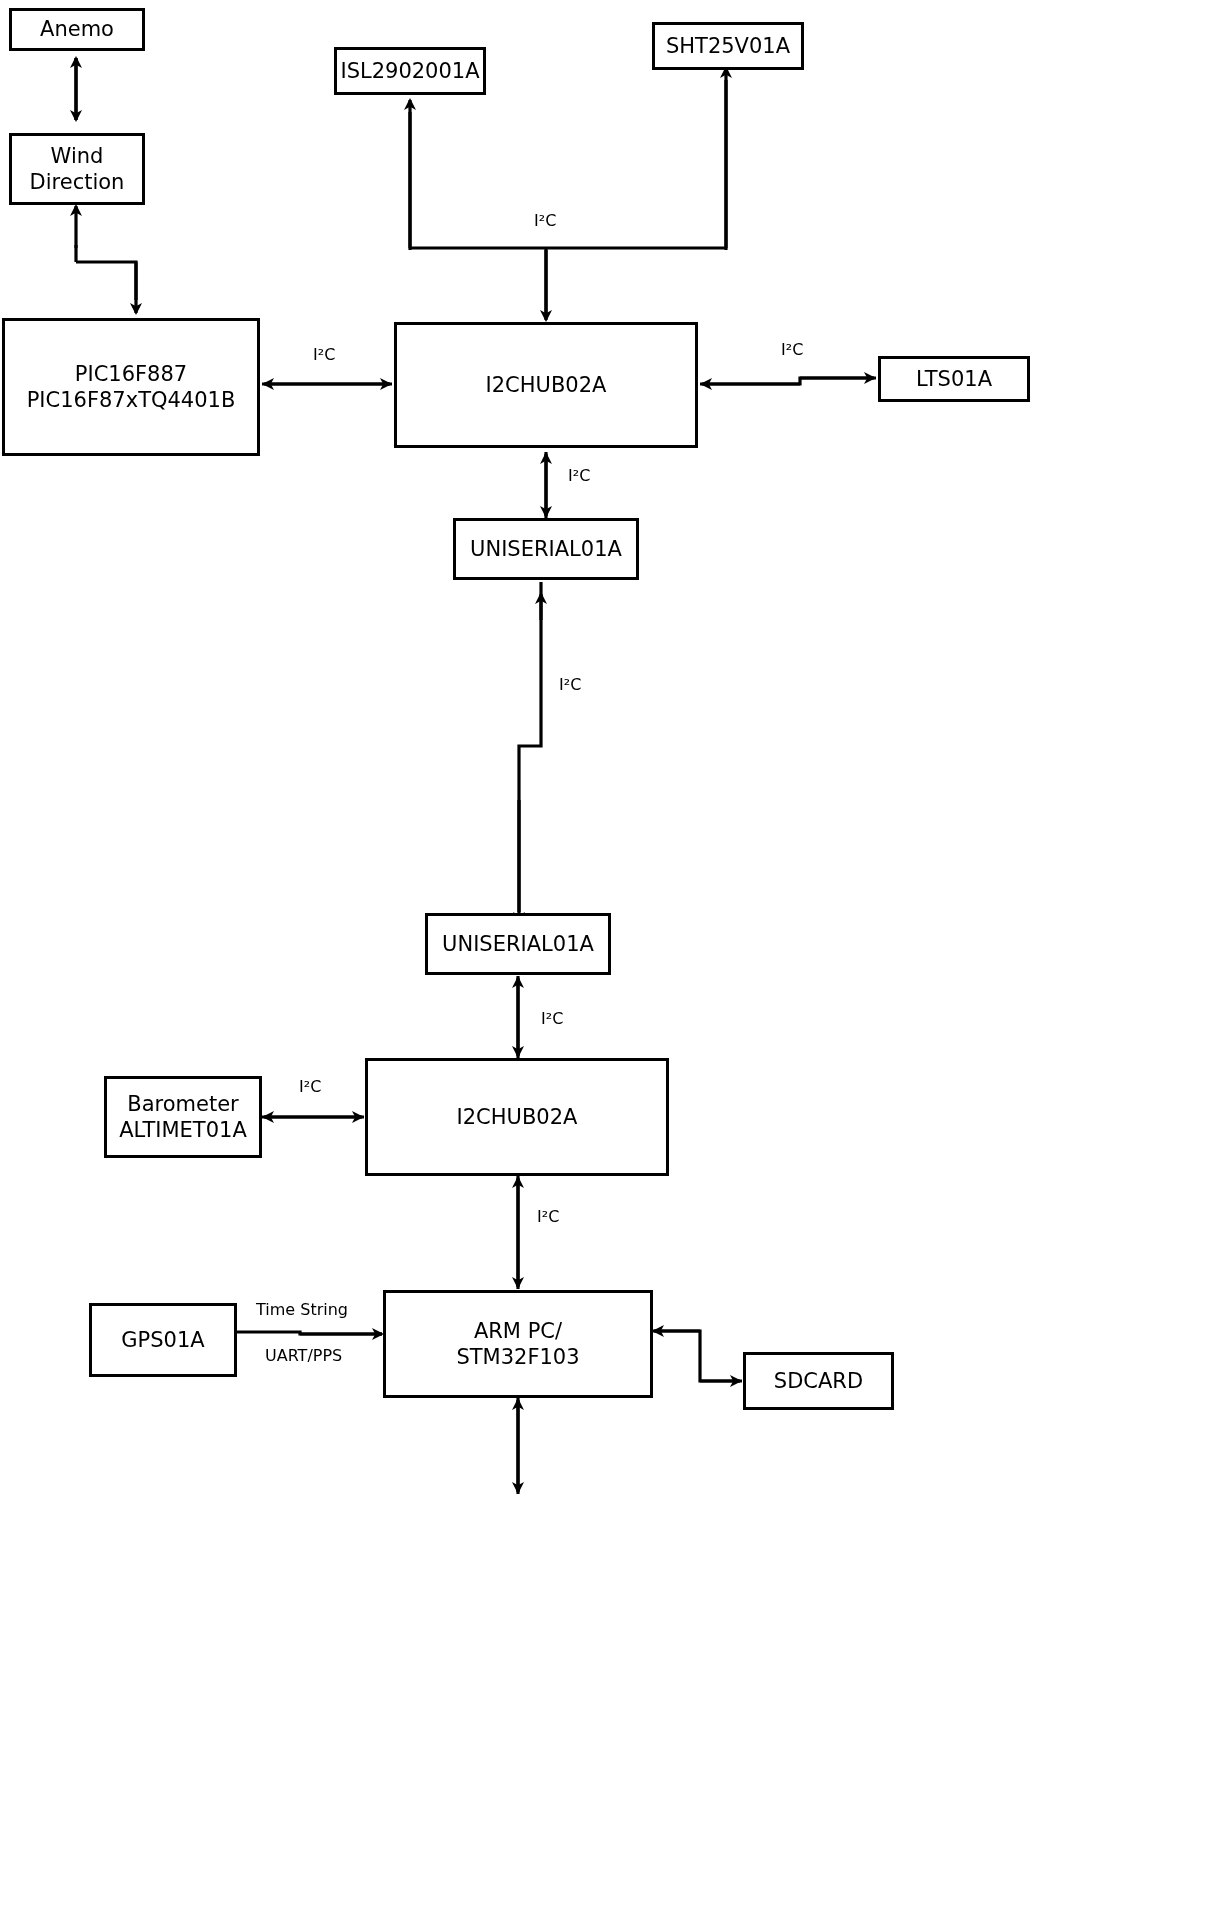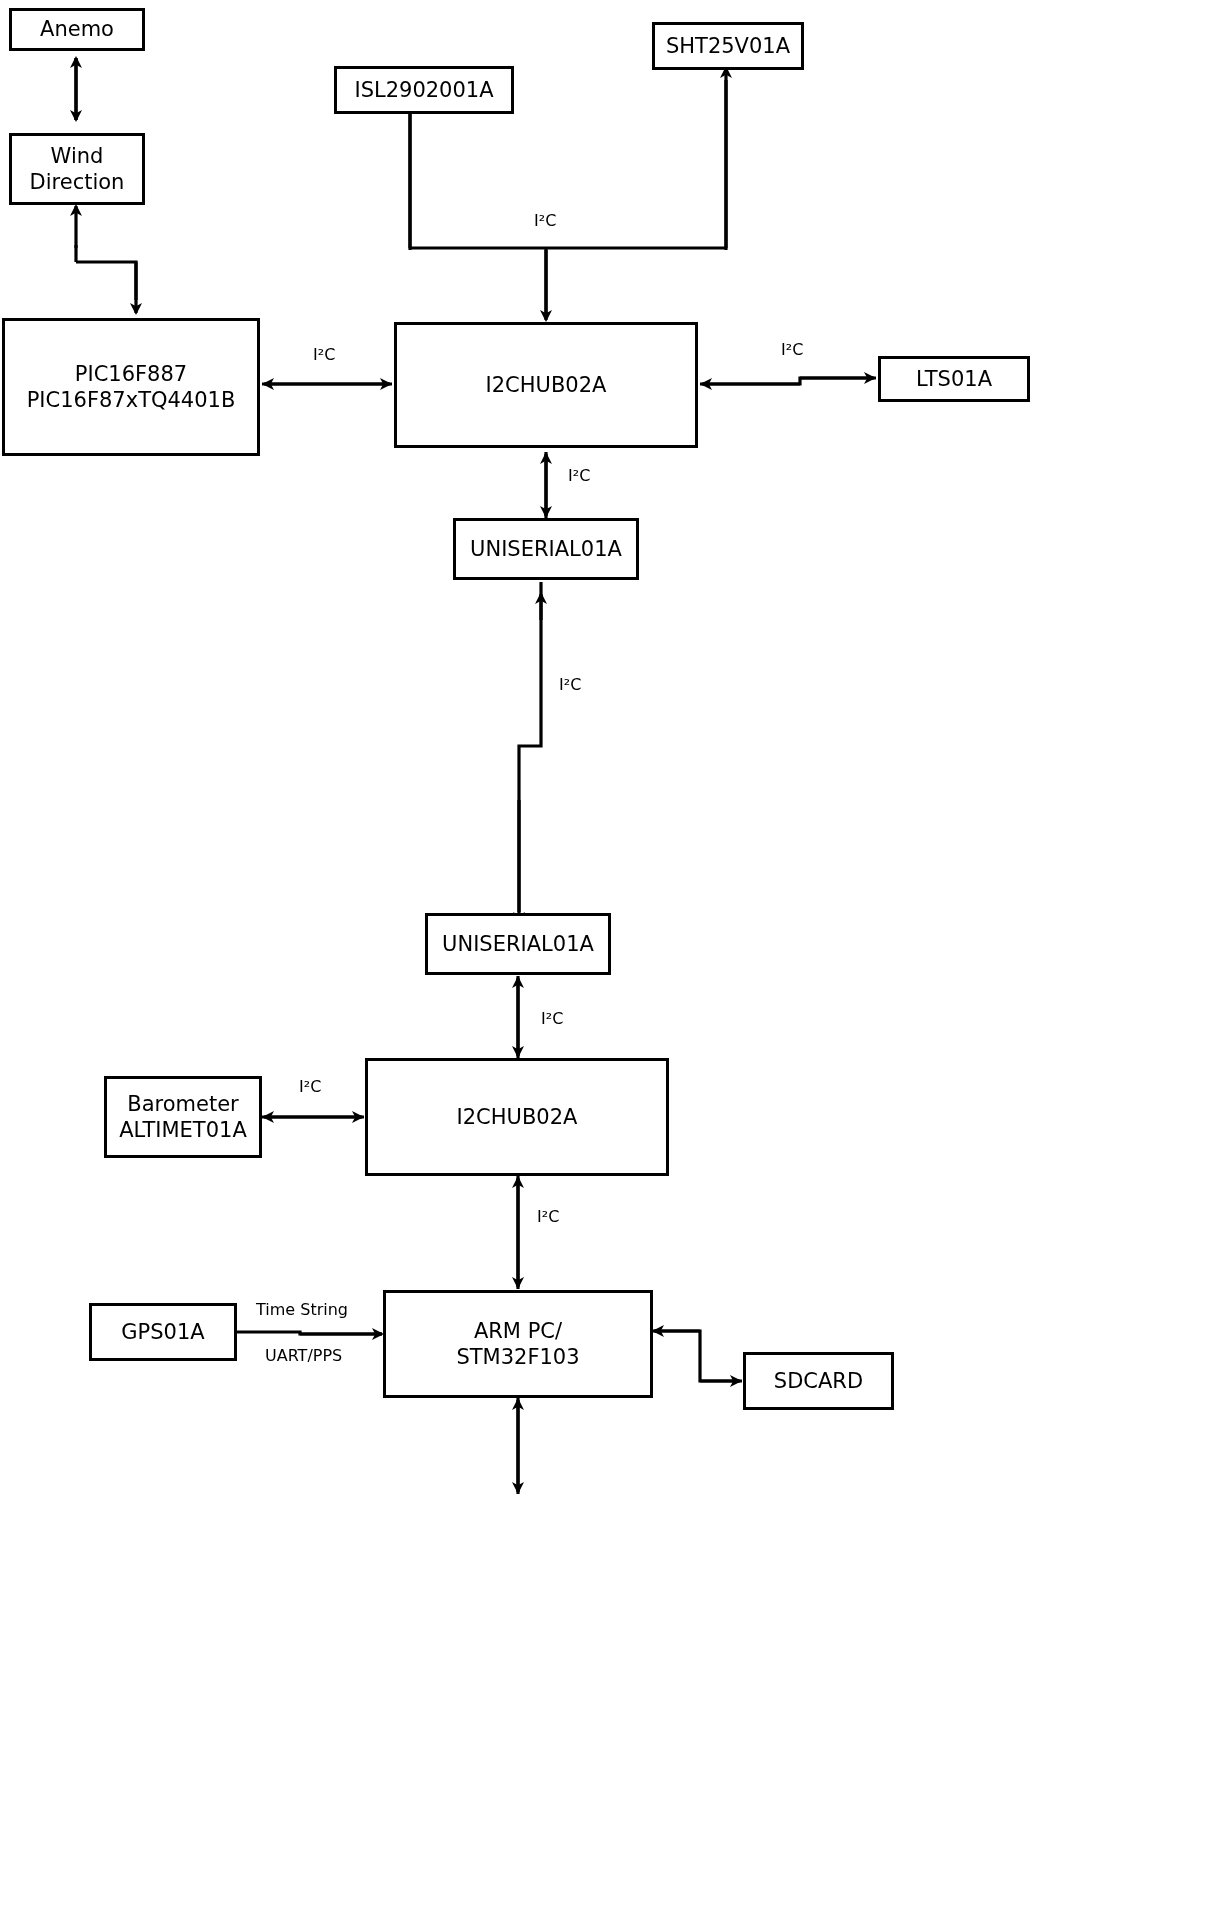--- a/index.html
+++ b/index.html
@@ -142,38 +142,38 @@
   </svg>
 
   <div class="node" style="left:9px; top:8px; width:136px; height:43px;">Anemo</div>
 
   <div class="node" style="left:9px; top:133px; width:136px; height:72px;">Wind
 Direction</div>
 
   <div class="node" style="left:2px; top:318px; width:258px; height:138px;">PIC16F887
 PIC16F87xTQ4401B</div>
 
-  <div class="node" style="left:334px; top:66px; width:180px; height:48px;">ISL2902001A</div>
+  <div class="node" style="left:334px; top:47px; width:152px; height:48px;">ISL2902001A</div>
 
   <div class="node" style="left:652px; top:22px; width:152px; height:48px;">SHT25V01A</div>
 
   <div class="node" style="left:394px; top:322px; width:304px; height:126px;">I2CHUB02A</div>
 
   <div class="node" style="left:878px; top:356px; width:152px; height:46px;">LTS01A</div>
 
   <div class="node" style="left:453px; top:518px; width:186px; height:62px;">UNISERIAL01A</div>
 
   <div class="node" style="left:425px; top:913px; width:186px; height:62px;">UNISERIAL01A</div>
 
   <div class="node" style="left:104px; top:1076px; width:158px; height:82px;">Barometer
 ALTIMET01A</div>
 
   <div class="node" style="left:365px; top:1058px; width:304px; height:118px;">I2CHUB02A</div>
 
-  <div class="node" style="left:89px; top:1303px; width:148px; height:58px;">GPS01A</div>
+  <div class="node" style="left:89px; top:1303px; width:148px; height:74px;">GPS01A</div>
 
   <div class="node" style="left:383px; top:1290px; width:270px; height:108px;">ARM PC/
 STM32F103</div>
 
   <div class="node" style="left:743px; top:1352px; width:151px; height:58px;">SDCARD</div>
 
 
   <div class="edge-label" style="left:313px; top:345px;">I²C</div>
 
   <div class="edge-label" style="left:534px; top:211px;">I²C</div>

